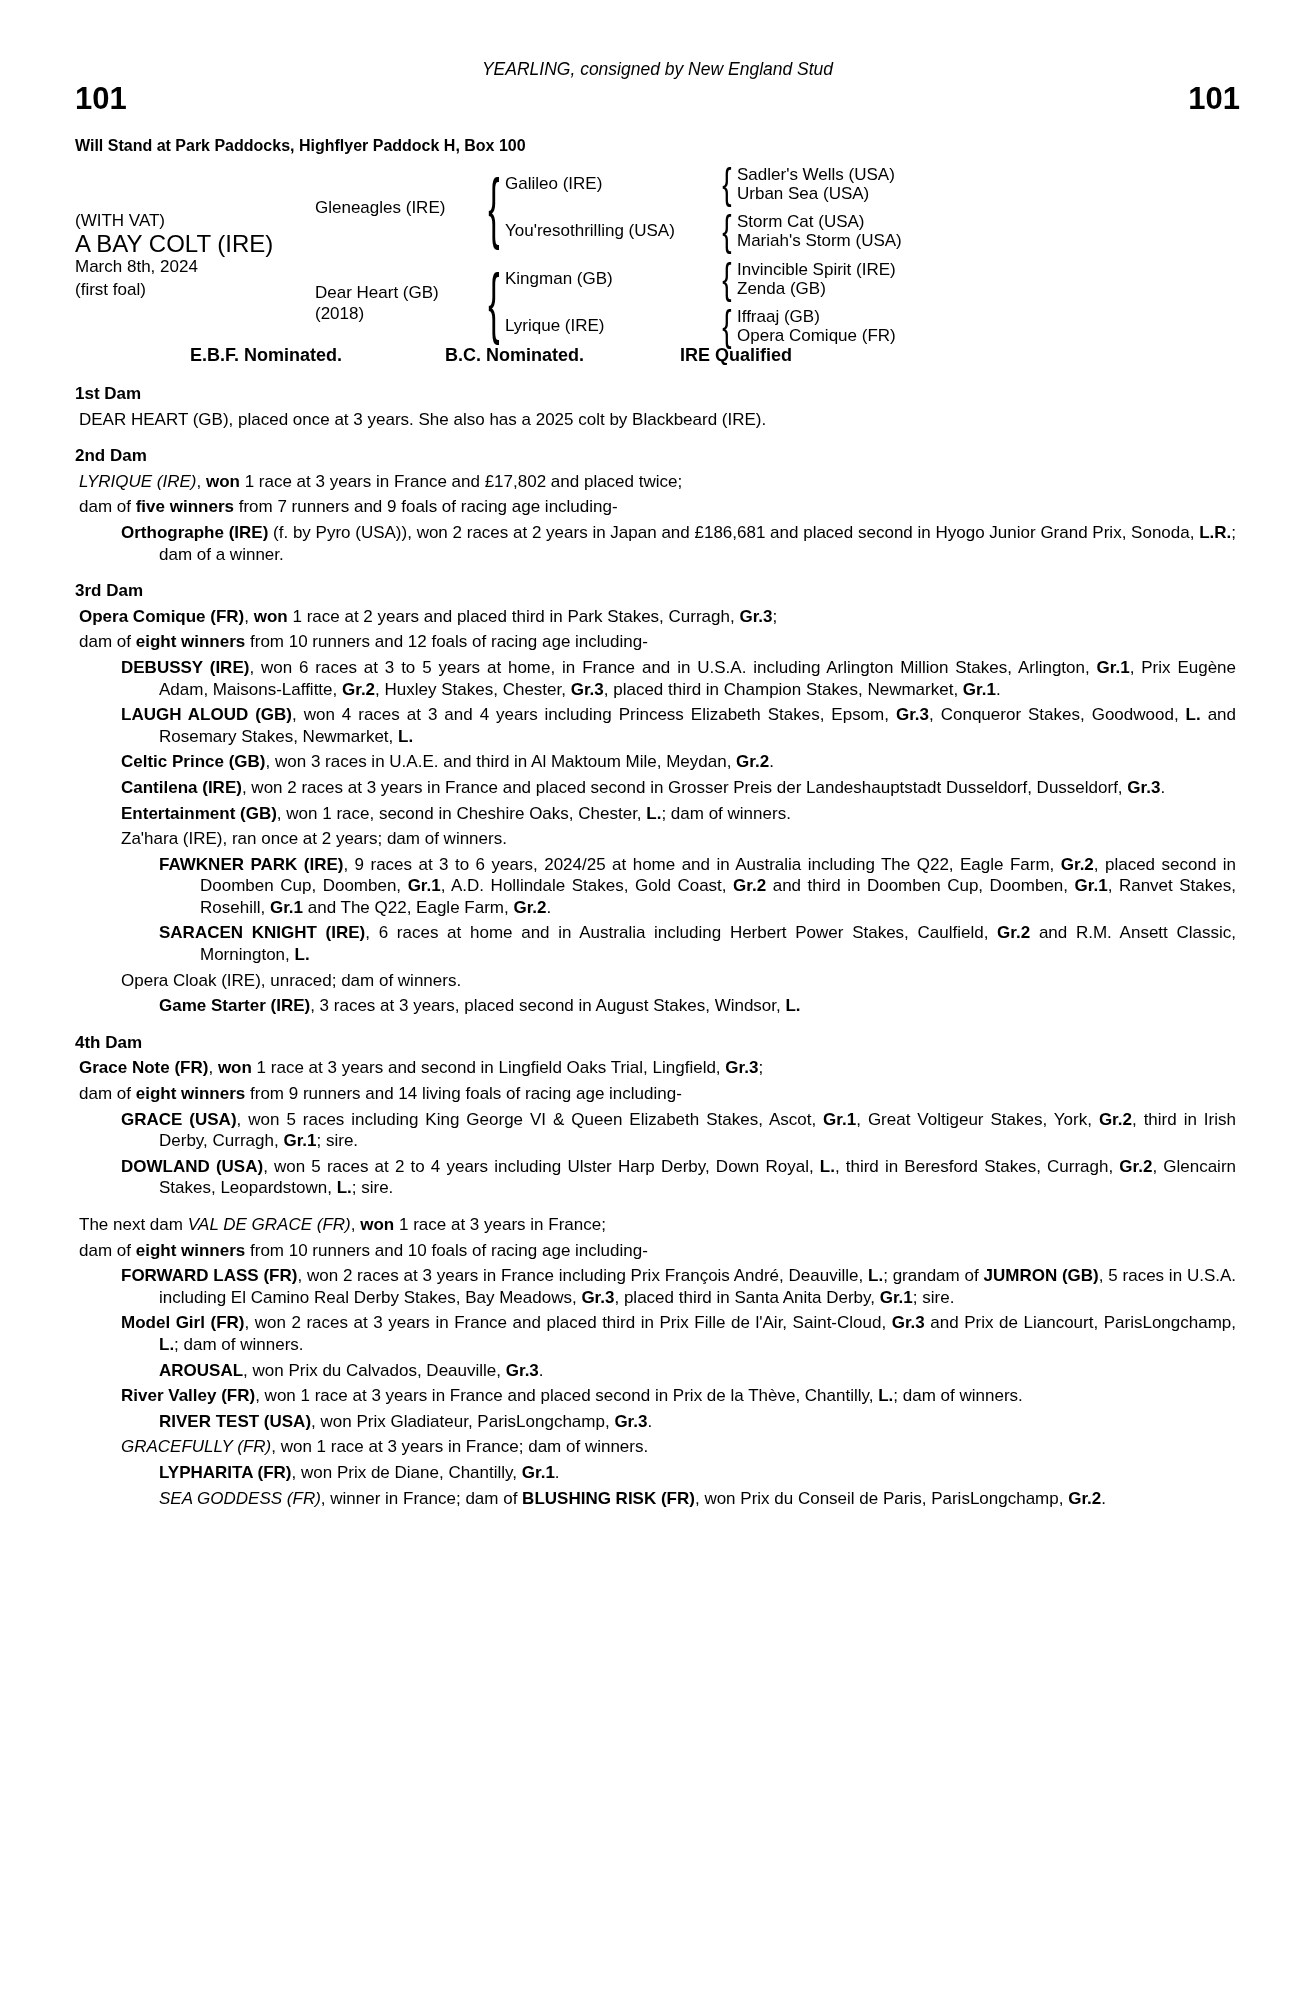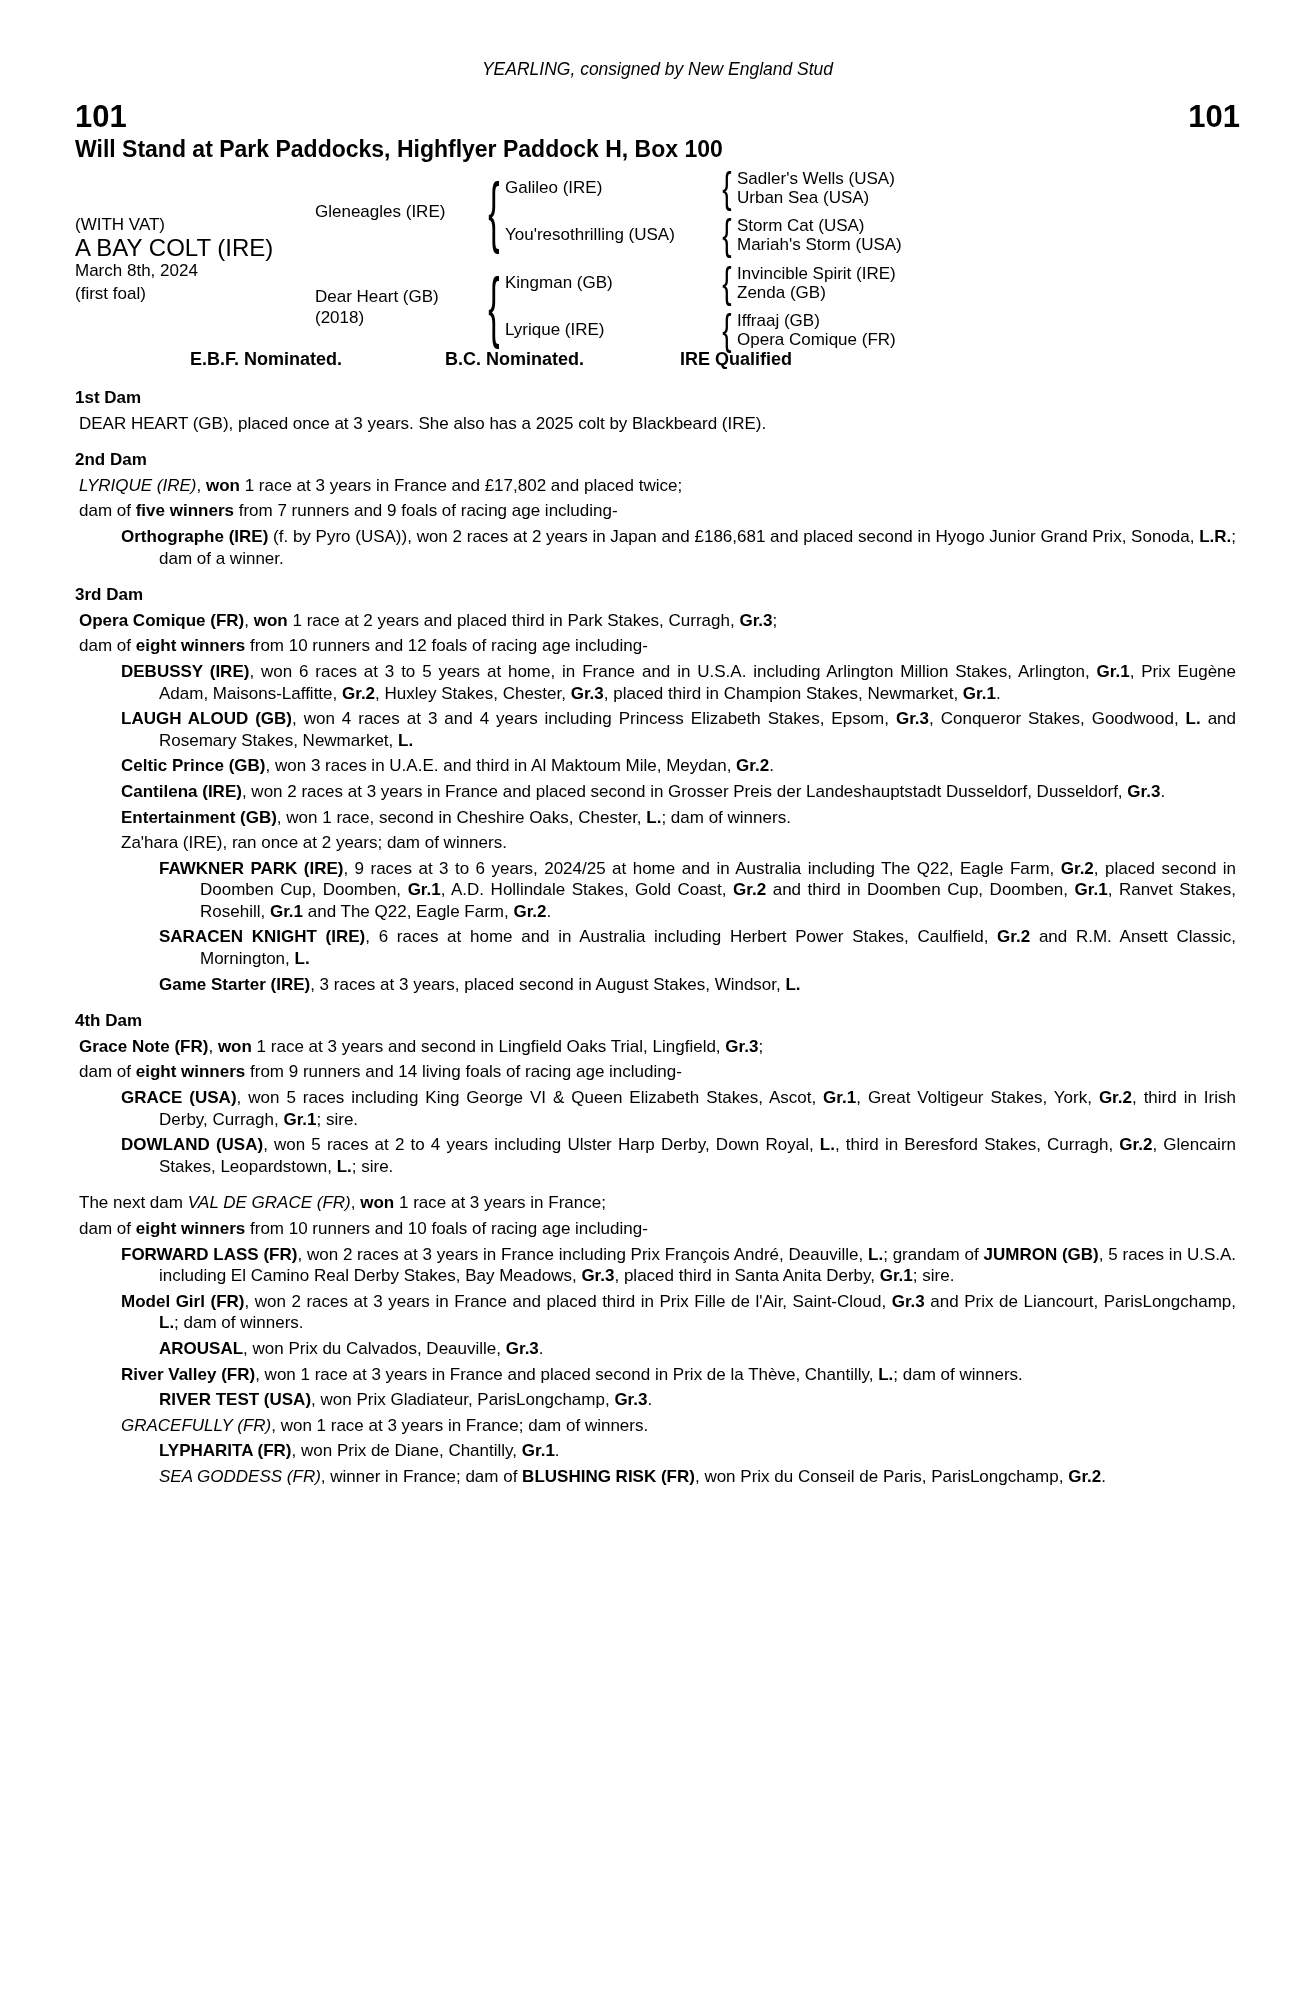--- a/index.html
+++ b/index.html
@@ -6,22 +6,22 @@
   body {
     width: 1315px; height: 2000px;
     background: #ffffff; color: #000000;
     font-family: "Liberation Sans", sans-serif;
     font-size: 17px;
     overflow: hidden;
   }
   .page { padding: 58px 75px 0 75px; }
 
   .consign { text-align: center; font-style: italic; font-size: 17.5px; line-height: 22px; }
-  .lot-row { display: flex; justify-content: space-between; font-weight: bold; font-size: 31px; line-height: 34px; margin-top: 20px; }
-  .stand { font-weight: bold; font-size: 23px; margin-top: 4px; line-height: 23px; }
+  .lot-row { display: flex; justify-content: space-between; font-weight: bold; font-size: 31px; line-height: 34px; margin-top: 2px; }
+  .stand { font-weight: bold; font-size: 16px; margin-top: 18px; line-height: 23px; }
 
   
   .ped { display: flex; margin-top: 8px; }
   .ped-info { width: 240px; padding-top: 44px; line-height: 23px; }
   .ped-name { font-weight: normal; font-size: 24px; }
   .ped-tree { flex: 1; display: flex; flex-direction: column; row-gap: 10px; }
   .fam { display: flex; align-items: center; }
   .p-cell { width: 168px; line-height: 21px; }
   .gp-col { flex: 1; display: flex; flex-direction: column; row-gap: 9px; }
   .gp-row { display: flex; align-items: center; }
@@ -149,20 +149,21 @@
         <p class="para ind0"><span class="b">Opera Comique (FR)</span><span>, </span><span class="b">won</span><span> 1 race at 2 years and placed third in Park Stakes, Curragh, </span><span class="b">Gr.3</span><span>;</span></p>
         <p class="para ind0"><span>dam of </span><span class="b">eight winners</span><span> from 10 runners and 12 foals of racing age including-</span></p>
         <p class="para ind1"><span class="b">DEBUSSY (IRE)</span><span>, won 6 races at 3 to 5 years at home, in France and in U.S.A. including Arlington Million Stakes, Arlington, </span><span class="b">Gr.1</span><span>, Prix Eugène Adam, Maisons-Laffitte, </span><span class="b">Gr.2</span><span>, Huxley Stakes, Chester, </span><span class="b">Gr.3</span><span>, placed third in Champion Stakes, Newmarket, </span><span class="b">Gr.1</span><span>.</span></p>
         <p class="para ind1"><span class="b">LAUGH ALOUD (GB)</span><span>, won 4 races at 3 and 4 years including Princess Elizabeth Stakes, Epsom, </span><span class="b">Gr.3</span><span>, Conqueror Stakes, Goodwood, </span><span class="b">L.</span><span> and Rosemary Stakes, Newmarket, </span><span class="b">L.</span></p>
         <p class="para ind1"><span class="b">Celtic Prince (GB)</span><span>, won 3 races in U.A.E. and third in Al Maktoum Mile, Meydan, </span><span class="b">Gr.2</span><span>.</span></p>
         <p class="para ind1"><span class="b">Cantilena (IRE)</span><span>, won 2 races at 3 years in France and placed second in Grosser Preis der Landeshauptstadt Dusseldorf, Dusseldorf, </span><span class="b">Gr.3</span><span>.</span></p>
         <p class="para ind1"><span class="b">Entertainment (GB)</span><span>, won 1 race, second in Cheshire Oaks, Chester, </span><span class="b">L.</span><span>; dam of winners.</span></p>
         <p class="para ind1"><span>Za'hara (IRE), ran once at 2 years; dam of winners.</span></p>
         <p class="para ind2"><span class="b">FAWKNER PARK (IRE)</span><span>, 9 races at 3 to 6 years, 2024/25 at home and in Australia including The Q22, Eagle Farm, </span><span class="b">Gr.2</span><span>, placed second in Doomben Cup, Doomben, </span><span class="b">Gr.1</span><span>, A.D. Hollindale Stakes, Gold Coast, </span><span class="b">Gr.2</span><span> and third in Doomben Cup, Doomben, </span><span class="b">Gr.1</span><span>, Ranvet Stakes, Rosehill, </span><span class="b">Gr.1</span><span> and The Q22, Eagle Farm, </span><span class="b">Gr.2</span><span>.</span></p>
         <p class="para ind2"><span class="b">SARACEN KNIGHT (IRE)</span><span>, 6 races at home and in Australia including Herbert Power Stakes, Caulfield, </span><span class="b">Gr.2</span><span> and R.M. Ansett Classic, Mornington, </span><span class="b">L.</span></p>
+        <p class="para ind1"><span>Opera Cloak (IRE), unraced; dam of winners.</span></p>
         <p class="para ind2"><span class="b">Game Starter (IRE)</span><span>, 3 races at 3 years, placed second in August Stakes, Windsor, </span><span class="b">L.</span></p>
       </div>
       <div class="section">
         <div class="sec-heading">4th Dam</div>
         <p class="para ind0"><span class="b">Grace Note (FR)</span><span>, </span><span class="b">won</span><span> 1 race at 3 years and second in Lingfield Oaks Trial, Lingfield, </span><span class="b">Gr.3</span><span>;</span></p>
         <p class="para ind0"><span>dam of </span><span class="b">eight winners</span><span> from 9 runners and 14 living foals of racing age including-</span></p>
         <p class="para ind1"><span class="b">GRACE (USA)</span><span>, won 5 races including King George VI &amp; Queen Elizabeth Stakes, Ascot, </span><span class="b">Gr.1</span><span>, Great Voltigeur Stakes, York, </span><span class="b">Gr.2</span><span>, third in Irish Derby, Curragh, </span><span class="b">Gr.1</span><span>; sire.</span></p>
         <p class="para ind1"><span class="b">DOWLAND (USA)</span><span>, won 5 races at 2 to 4 years including Ulster Harp Derby, Down Royal, </span><span class="b">L.</span><span>, third in Beresford Stakes, Curragh, </span><span class="b">Gr.2</span><span>, Glencairn Stakes, Leopardstown, </span><span class="b">L.</span><span>; sire.</span></p>
       </div>
       <div class="section">

